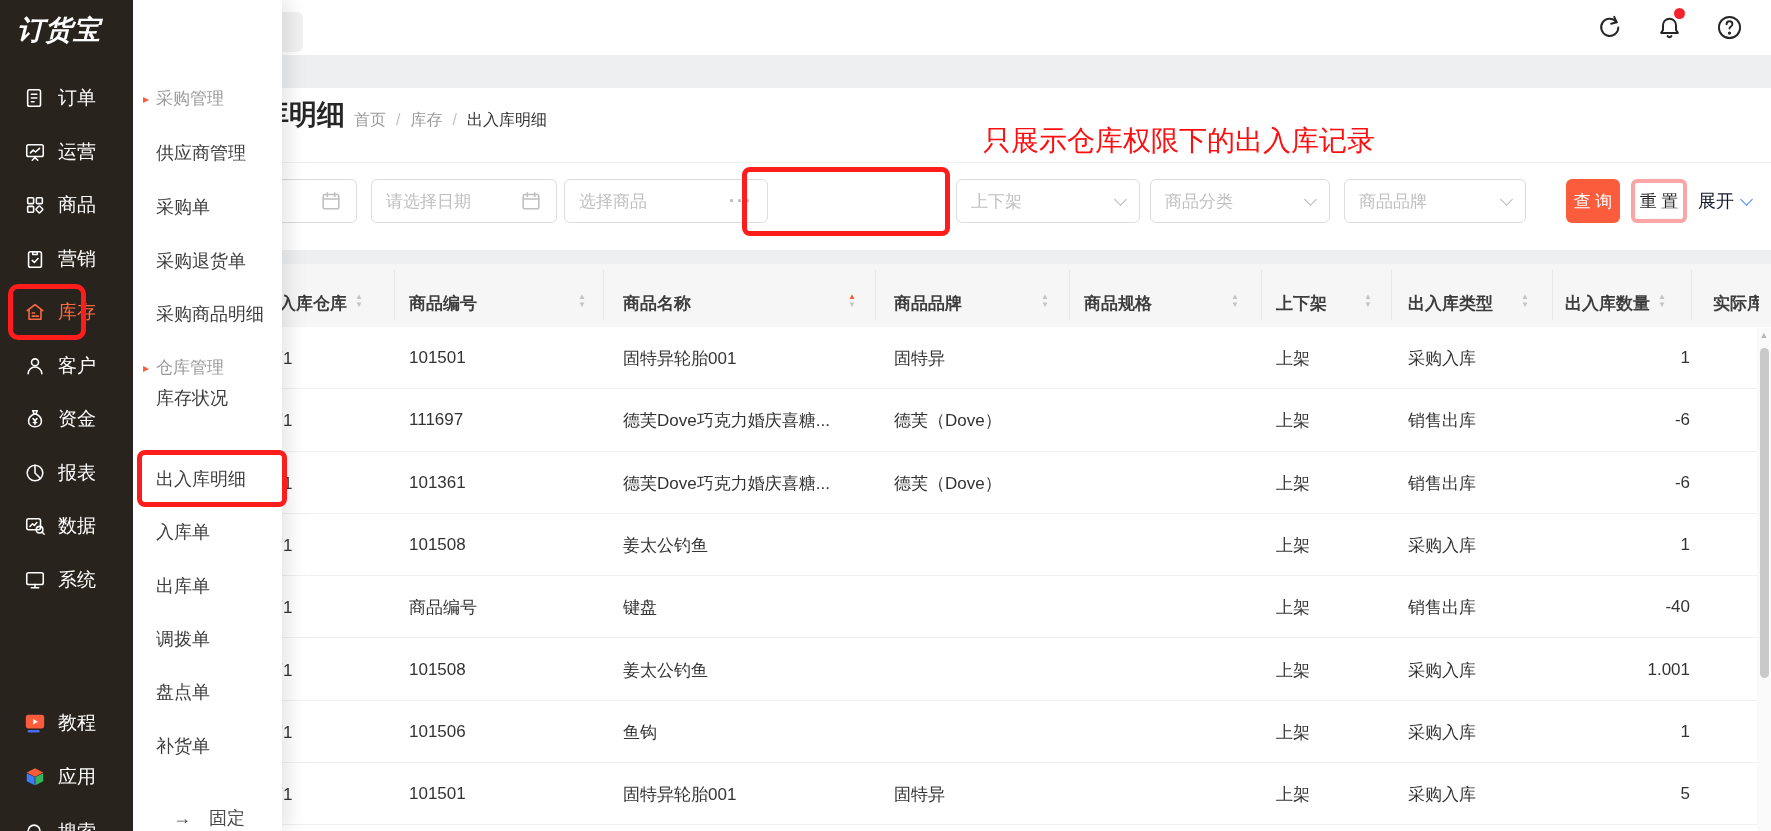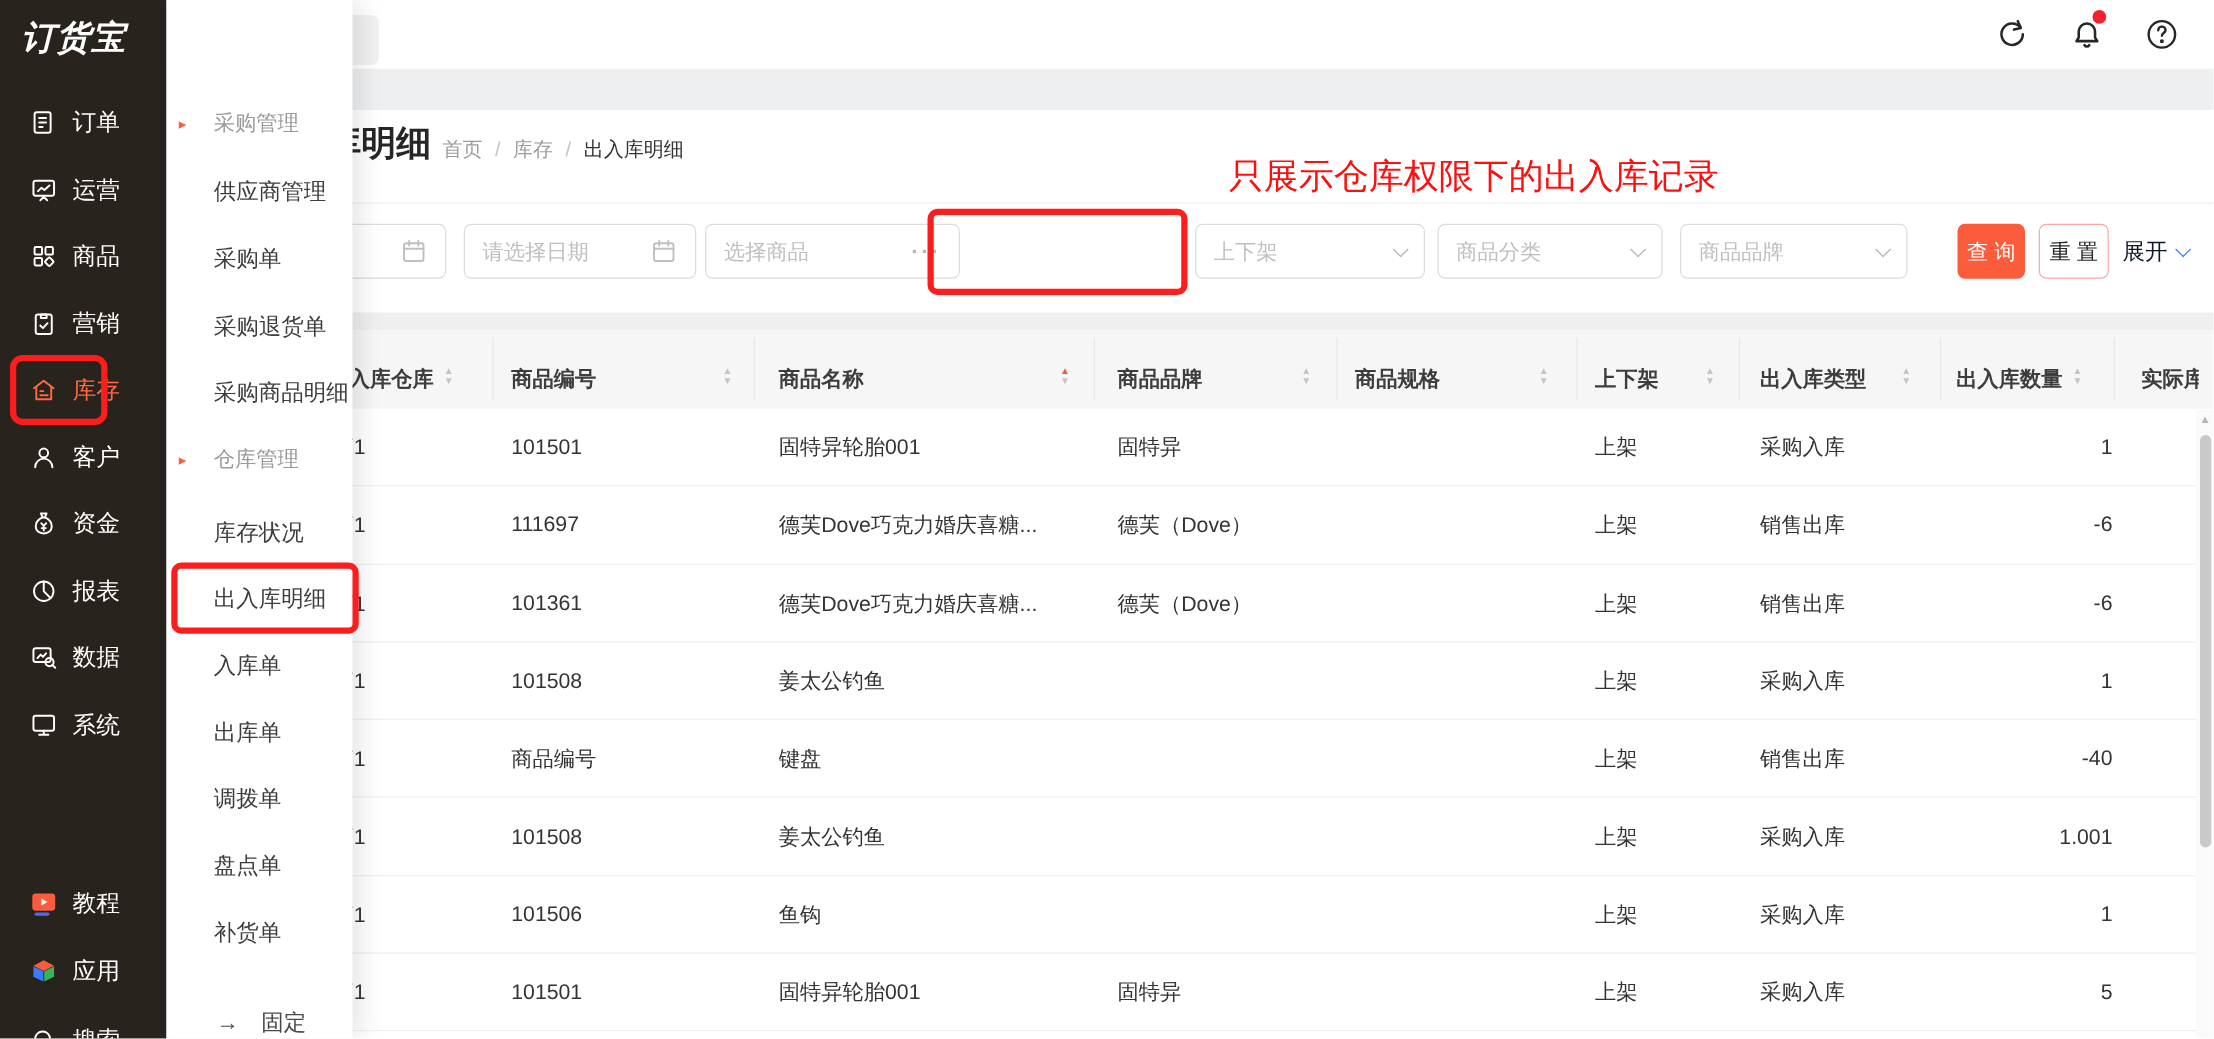--- a/index.html
+++ b/index.html
@@ -9,21 +9,21 @@
   .abs{position:absolute}
   
   .sidebar{position:absolute;left:0;top:0;width:133px;height:831px;background:#29231e;z-index:30}
   .logo{position:absolute;left:17px;top:12px;font-size:27px;font-weight:800;color:#fff;letter-spacing:1px;font-style:italic}
   .side-item{position:absolute;left:0;width:133px;height:30px;display:flex;align-items:center;gap:12px;padding-left:24px;color:#fff;font-size:19px;cursor:pointer}
   .side-item svg{flex:0 0 auto}
   .side-item.active{color:#ff6a42}
   
   .panel{position:absolute;left:133px;top:0;width:149px;height:831px;background:#fff;z-index:20;box-shadow:7px 0 18px rgba(0,0,0,.10)}
   .sub-item{position:absolute;left:0;width:149px;height:27px;display:flex;align-items:center;font-size:18px;color:#3d3d3d;cursor:pointer}
-  .sub-item .txt{margin-left:38px;white-space:nowrap}
+  .sub-item .txt{margin-left:23px;white-space:nowrap}
   .sub-item.group{color:#9a9a9a;font-size:17px}
   .sub-item.group .arrow{position:absolute;left:10px;color:#fa5c3c;font-size:12px}
   
   .tab{position:absolute;left:155px;top:12px;width:148px;height:40px;background:#f1f1f1;border-radius:6px;display:flex;align-items:center;justify-content:center;gap:10px;font-size:17px;color:#333;cursor:pointer}
   .tab .x{color:#8a8a8a;font-size:15px}
   .topicon{position:absolute;top:14px;width:27px;height:27px;color:#262626;cursor:pointer}
   
   .band{position:absolute;left:133px;width:1638px;background:#edeff1}
   
   .crumb{position:absolute;left:354px;top:110px;font-size:16px;color:#9b9b9b;white-space:nowrap}
@@ -109,21 +109,21 @@
   </div>
   <div class="fbox" style="left:1150px;width:180px">
     <span>商品分类</span>
     <span class="chev"></span>
   </div>
   <div class="fbox" style="left:1344px;width:182px">
     <span>商品品牌</span>
     <span class="chev"></span>
   </div>
   <div class="btn" style="left:1566px;width:54px;background:#fa5c3c;color:#fff">查 询</div>
-  <div class="btn" style="left:1631px;width:56px;background:#fff;border:1px solid #fca5a5;color:#262626">重 置</div>
+  <div class="btn" style="left:1631px;width:56px;background:#fff;border:4px solid #fca5a5;color:#262626">重 置</div>
   <div class="abs" style="left:1698px;top:189px;display:flex;align-items:center;gap:8px;color:#0f172a;font-size:18px;cursor:pointer">
     <span>展开</span>
     <span class="chev" style="border-color:#3c82fe"></span>
   </div>
 
   <div class="abs" style="left:133px;top:264px;width:1638px;height:63px;background:#f6f6f6"></div>
   <span class="th" style="left:262px">出入库仓库</span>
   <span class="th" style="left:409px">商品编号</span>
   <span class="th" style="left:623px">商品名称</span>
   <span class="th" style="left:894px">商品品牌</span>
@@ -286,21 +286,21 @@
     <div class="sub-item" style="top:247px">
         <span class="txt">采购退货单</span>
       </div>
     <div class="sub-item" style="top:300px">
         <span class="txt">采购商品明细</span>
       </div>
     <div class="sub-item group" style="top:354px">
         <span class="arrow">▸</span>
         <span class="txt">仓库管理</span>
       </div>
-    <div class="sub-item" style="top:412px">
+    <div class="sub-item" style="top:384px">
         <span class="txt">库存状况</span>
       </div>
     <div class="sub-item" style="top:465px">
         <span class="txt">出入库明细</span>
       </div>
     <div class="sub-item" style="top:518px">
         <span class="txt">入库单</span>
       </div>
     <div class="sub-item" style="top:572px">
         <span class="txt">出库单</span>

